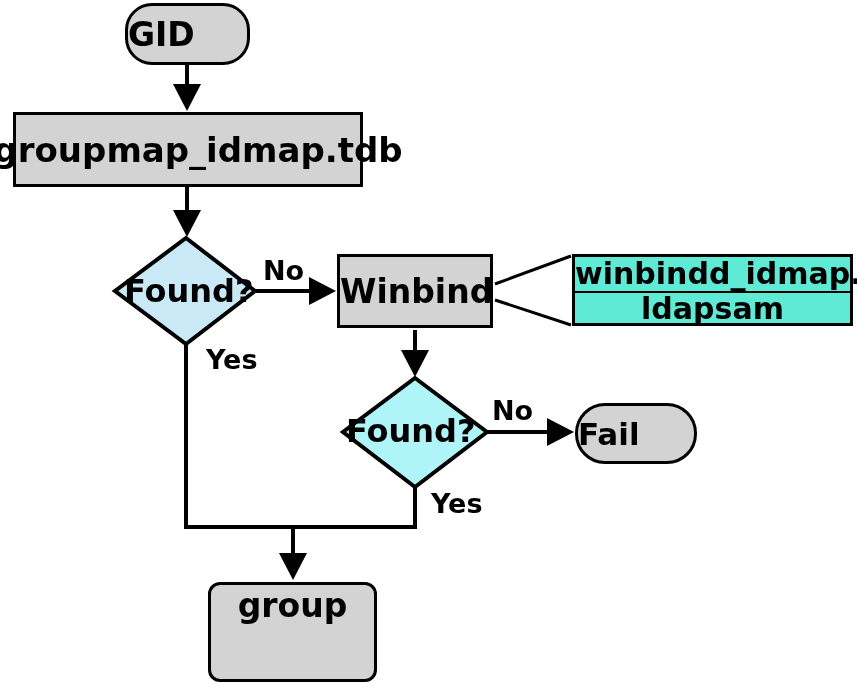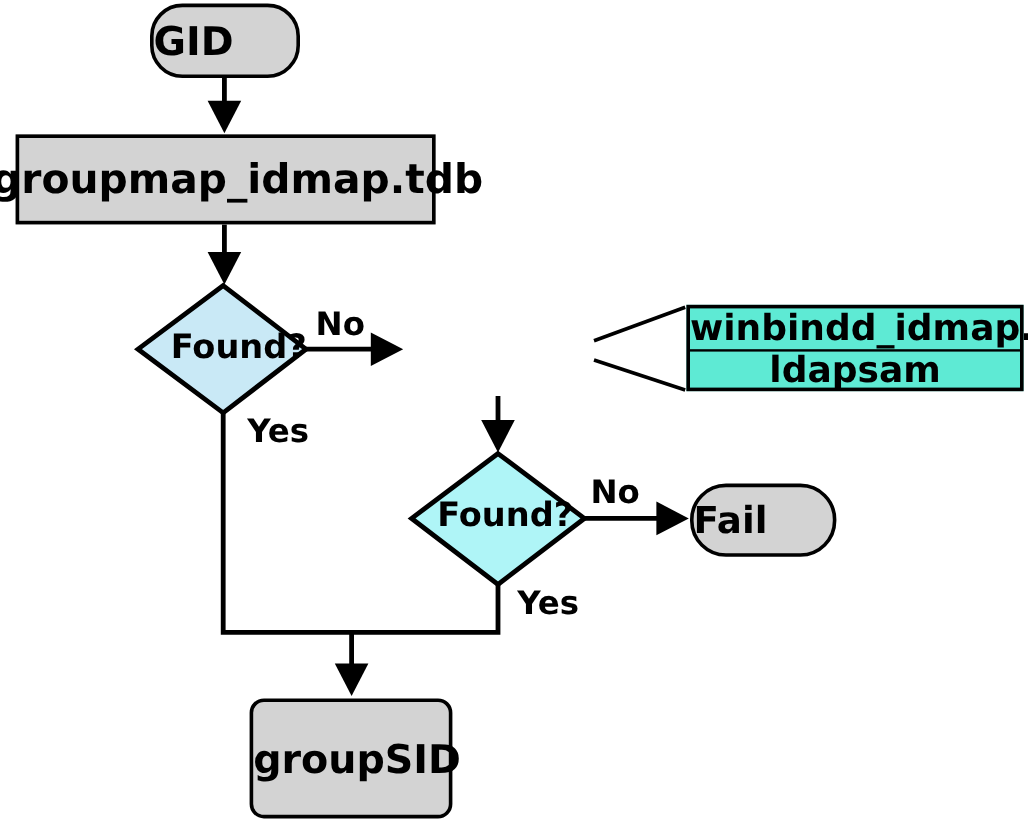--- a/index.html
+++ b/index.html
@@ -18,22 +18,22 @@
     padding-left:20px;font-size:34px;white-space:nowrap;overflow:visible;}
   .node-winbind{left:337px;top:254px;width:156px;height:74px;font-size:33px;}
   .node-table{left:572px;top:254px;width:281px;height:72px;background:#5eead4;
     flex-direction:column;align-items:stretch;justify-content:flex-start;padding:0;}
   .table-row1{box-sizing:border-box;height:36px;border-bottom:2px solid #000;
     font-size:30px;line-height:33px;text-align:center;white-space:nowrap;}
   .table-row2{box-sizing:border-box;height:30px;font-size:30px;line-height:31px;
     text-align:center;white-space:nowrap;}
   .node-fail{left:575px;top:403px;width:122px;height:61px;font-size:31px;border-radius:30px;}
   .node-groupsid{left:208px;top:582px;width:169px;height:100px;border-radius:12px;
-    font-size:33px;line-height:41px;}
-  .decision-label{position:absolute;width:150px;text-align:center;font-size:28px;white-space:nowrap;}
+    flex-direction:column;font-size:33px;line-height:41px;}
+  .decision-label{position:absolute;width:150px;font-size:32px;white-space:nowrap;}
   .dec1{left:124px;top:272px;}
   .dec2{left:346px;top:412px;}
   .edge-label{position:absolute;font-size:27px;white-space:nowrap;}
   .lbl-no1{left:263px;top:255px;}
   .lbl-yes1{left:206px;top:344px;}
   .lbl-no2{left:492px;top:395px;}
   .lbl-yes2{left:431px;top:488px;}
 </style>
 </head>
 <body>
@@ -75,33 +75,35 @@
 
   <div class="node node-groupmap">
     <span>groupmap_idmap.tdb</span>
   </div>
 
   <div class="decision-label dec1">Found?</div>
 
   <div class="edge-label lbl-no1">No</div>
   <div class="edge-label lbl-yes1">Yes</div>
 
+  <div class="node node-winbind">
+    <span>Winbind</span>
+  </div>
 
   <div class="node node-table">
     <div class="table-row1">winbindd_idmap.</div>
     <div class="table-row2">ldapsam</div>
   </div>
 
   <div class="decision-label dec2">Found?</div>
 
   <div class="edge-label lbl-no2">No</div>
   <div class="edge-label lbl-yes2">Yes</div>
 
   <div class="node terminator node-fail">
     <span>Fail</span>
   </div>
 
   <div class="node node-groupsid">
     <span>group</span>
-    <span>SID</span>
   </div>
 
 </div>
 
 </body></html>

